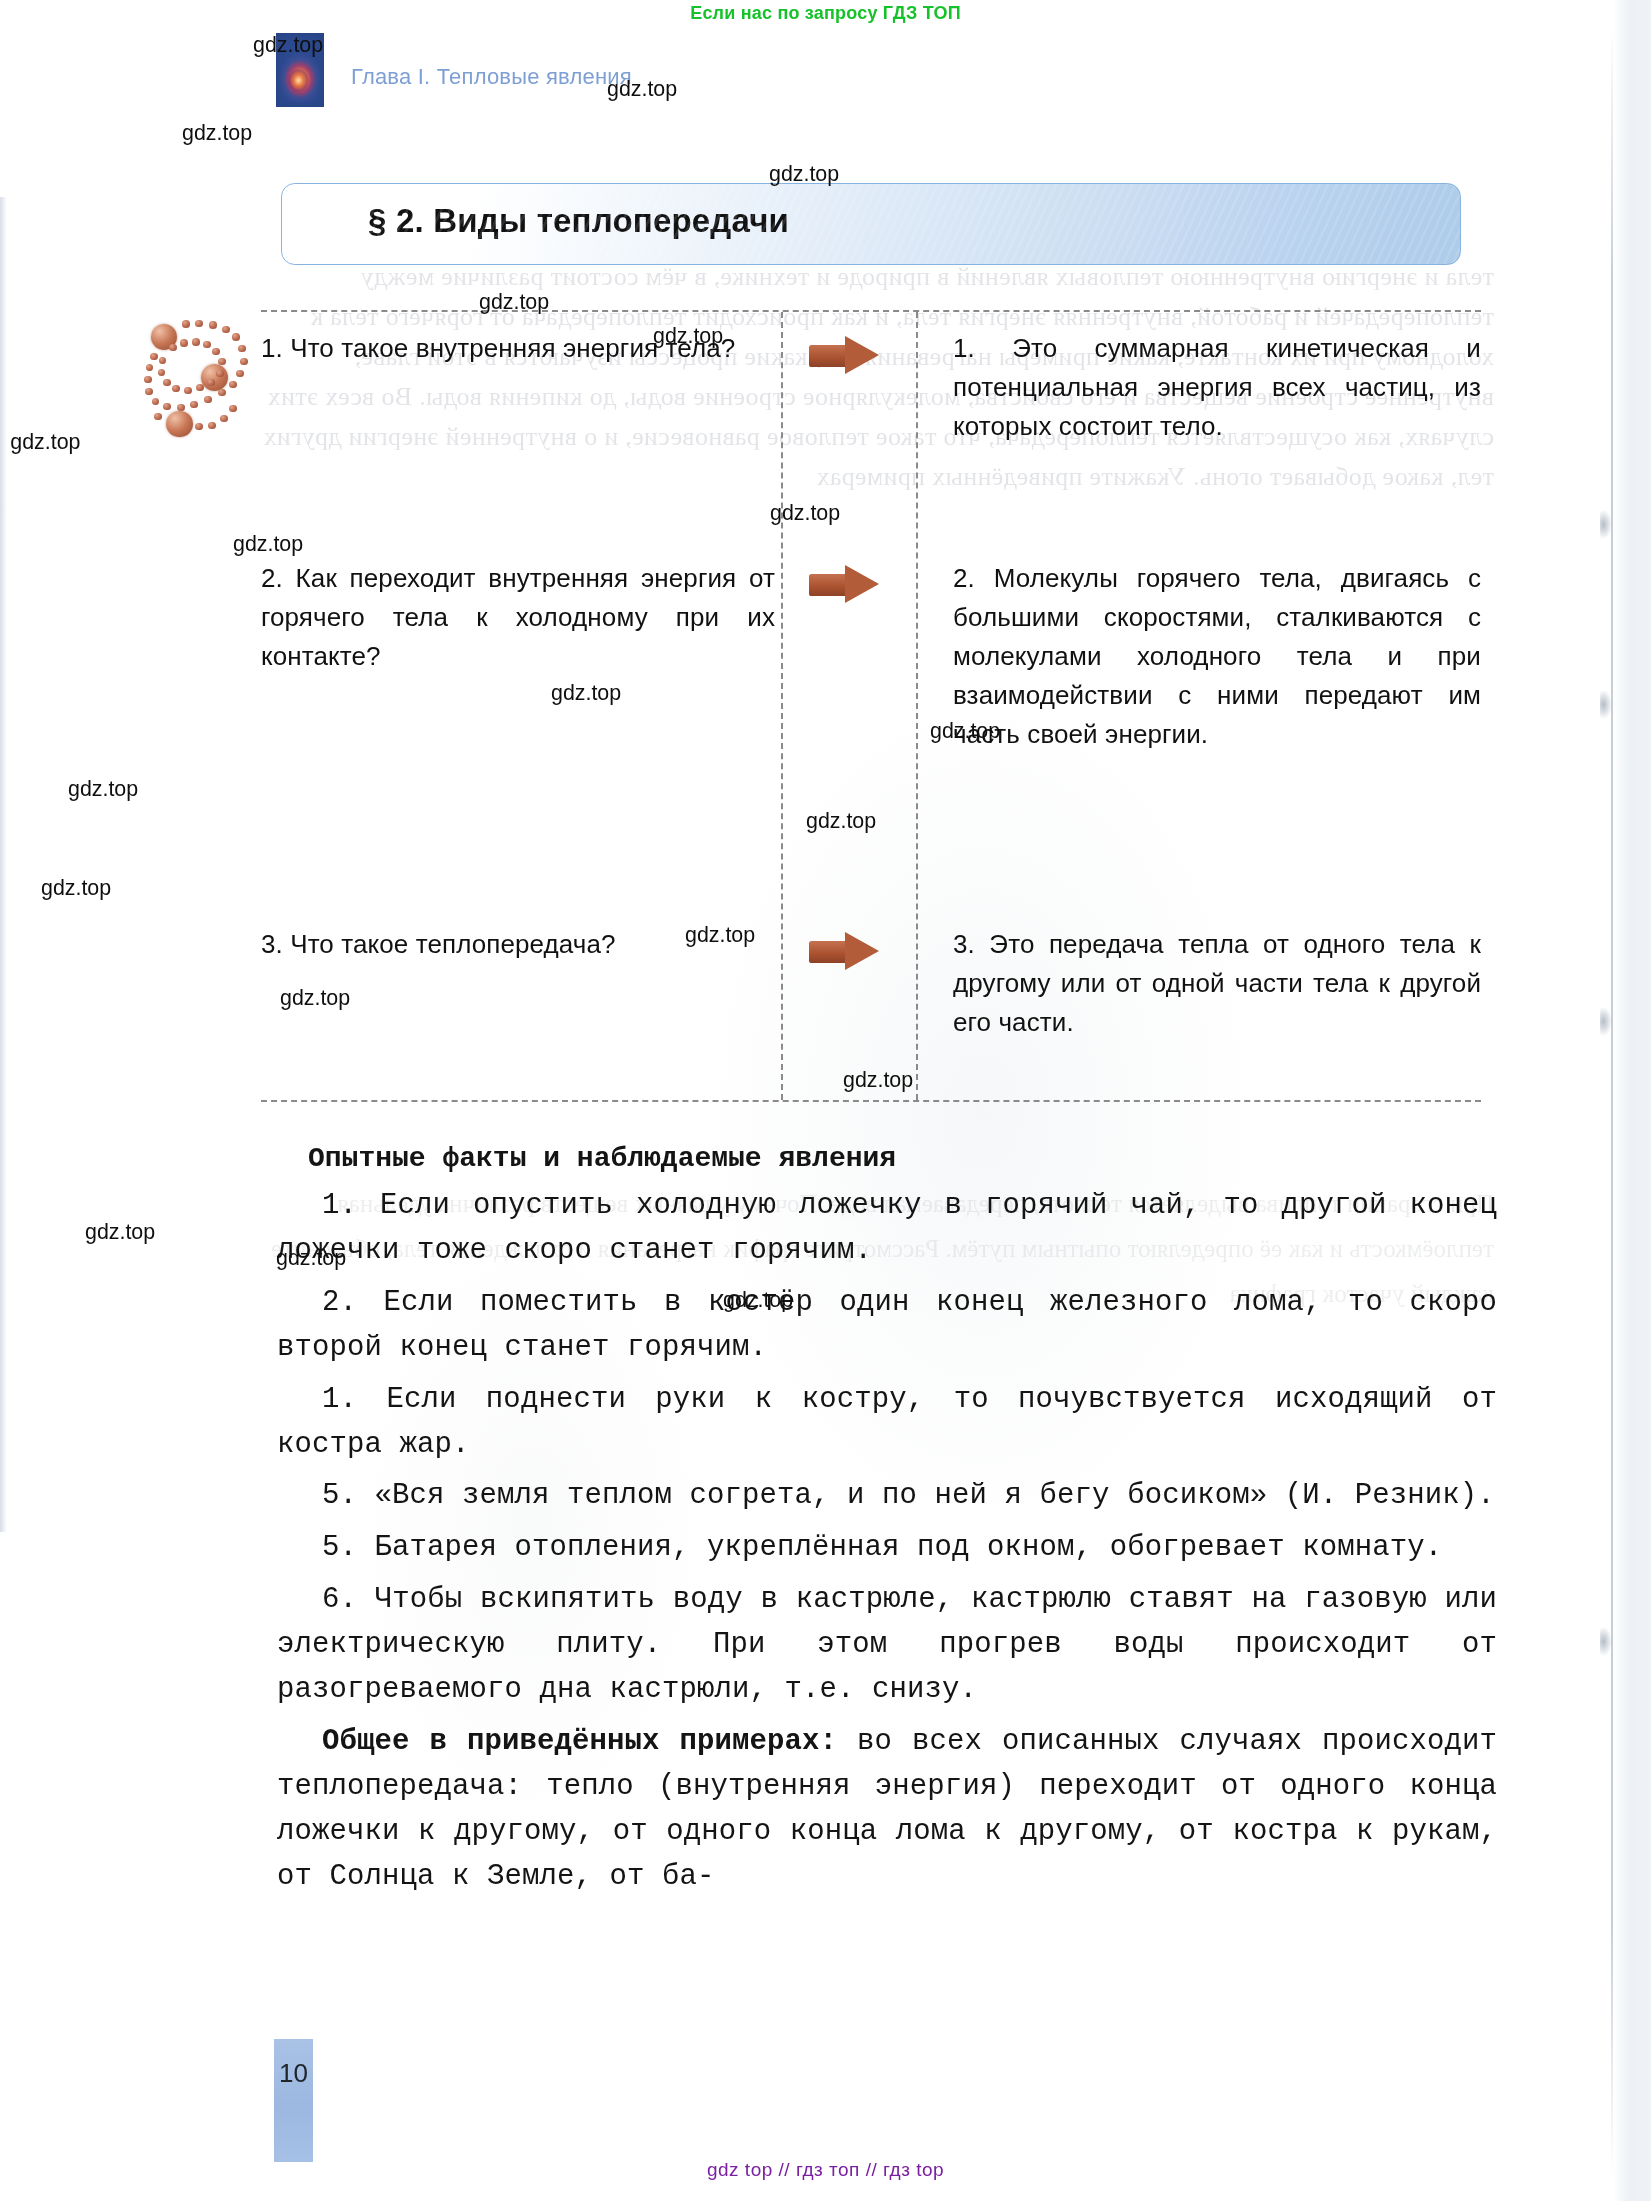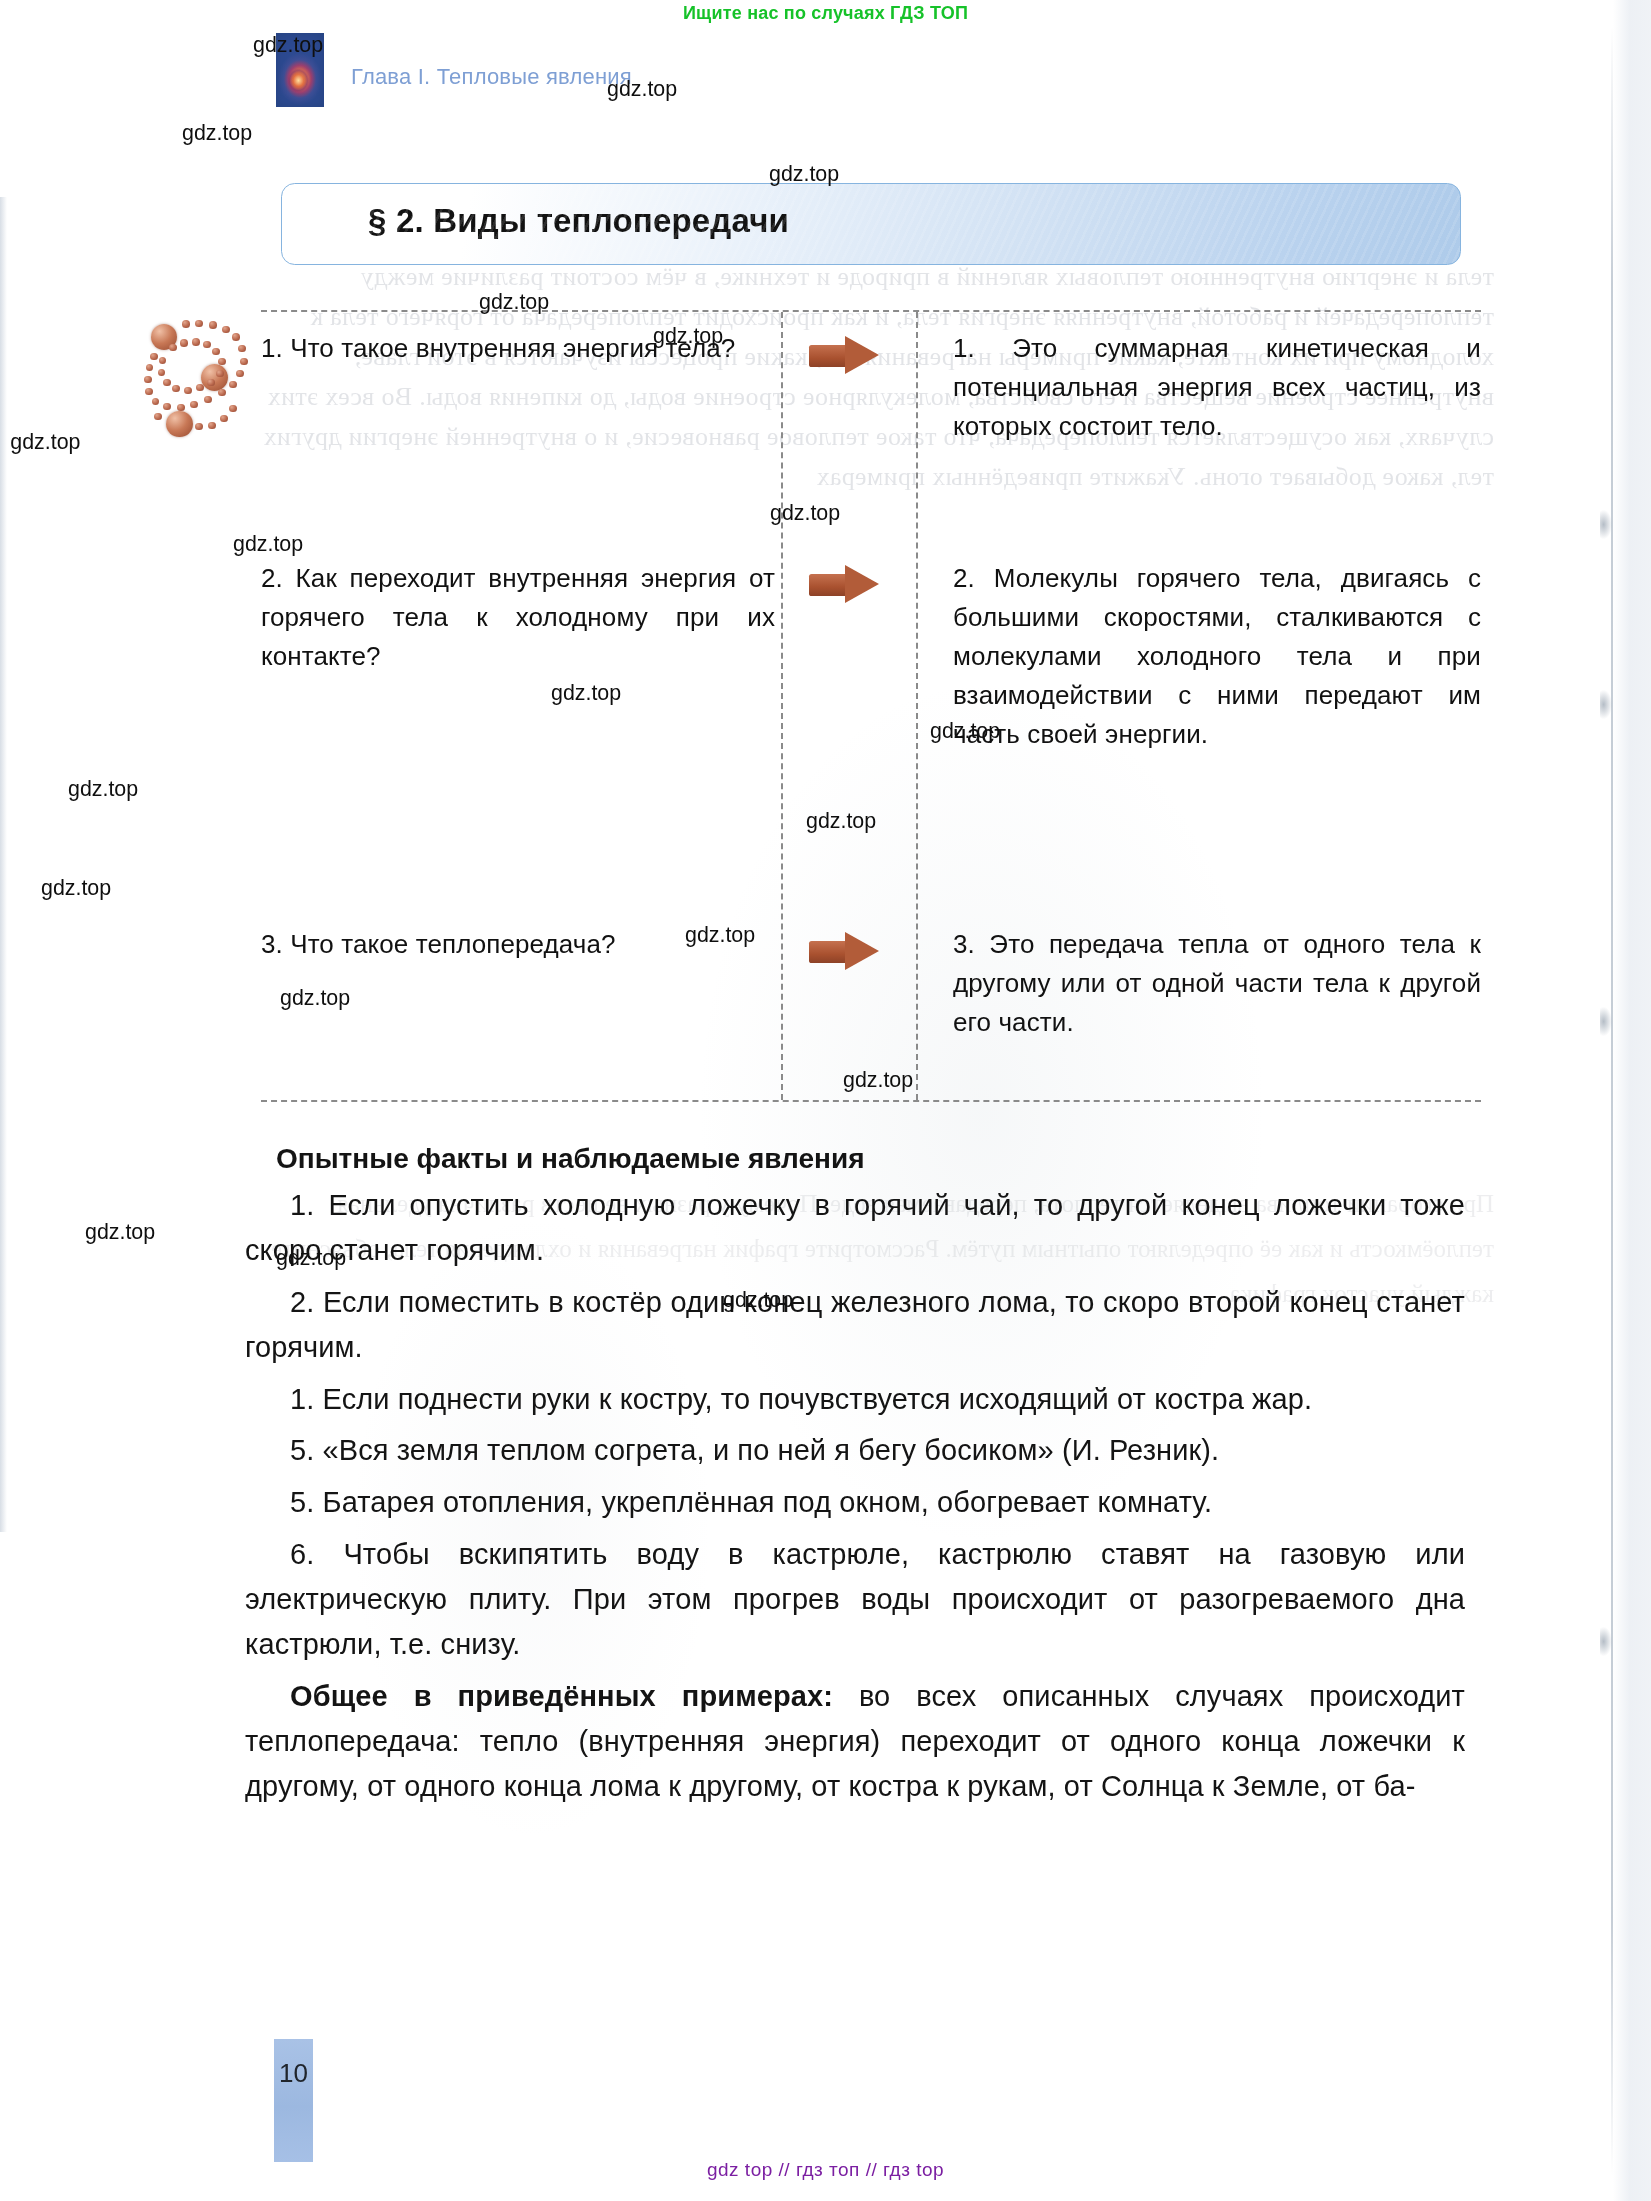--- a/index.html
+++ b/index.html
@@ -130,22 +130,22 @@
   .arow{position:absolute;left:676px;width:544px;}
   .atext{
     font-size:26px;line-height:39px;color:#111;
     text-align:justify;text-align-last:left;
     letter-spacing:0.1px;
     margin-left:16px;
   }
 
   
   .prose{
-    position:absolute;left:245px;top:1139px;width:1220px;
-    font-family:Liberation Sans, sans-serif;
+    position:absolute;left:277px;top:1139px;width:1220px;
+    font-family:Liberation Mono, monospace;
     color:#141414;
   }
   .prose h3{
     margin:0 0 5.1px 0;padding:0;
     font-size:28px;font-weight:700;line-height:39px;
     padding-left:31px;
   }
   .prose p{
     margin:0 0 6.8px 0;
     font-size:29px;line-height:45px;
@@ -205,21 +205,21 @@
   <div class="showthrough2">При сгорании топлива выделяется теплота, передаваемая воде. Почему у разных веществ различна удельная теплоёмкость и как её определяют опытным путём. Рассмотрите график нагревания и охлаждения тела, объясните каждый участок графика</div>
 
   <div class="left-edge"></div>
   <div class="edge-band"></div>
   <div class="edge-line"></div>
   <div class="nick" style="top:510px"></div>
   <div class="nick" style="top:690px"></div>
   <div class="nick" style="top:1007px"></div>
   <div class="nick" style="top:1627px"></div>
 
-  <div class="promo">Ищите нас по случаях ГДЗ ТОП</div>
+  <div class="promo">Если нас по запросу ГДЗ ТОП</div>
 
   <div class="runhead">
     <div class="thumb"></div>
     <div class="chapter">Глава I. Тепловые явления</div>
   </div>
 
   <div class="banner">
     <div class="btxt">§ 2. Виды теплопередачи</div>
   </div>
 

